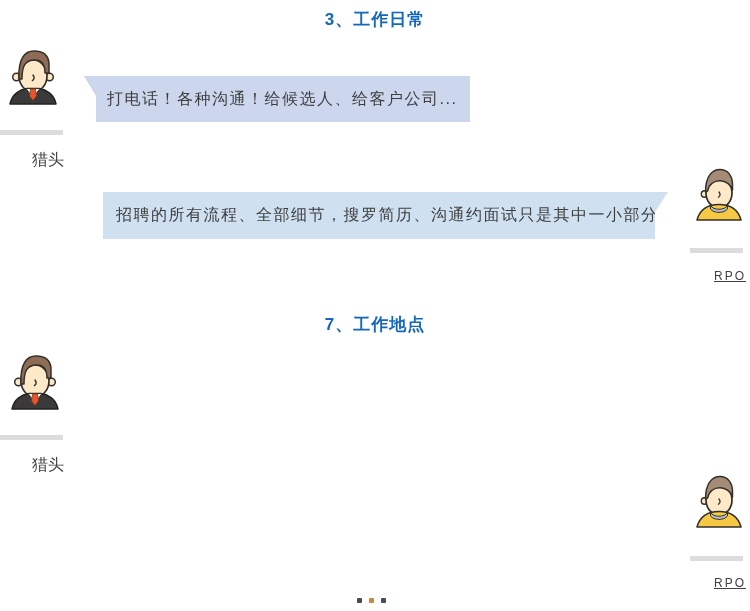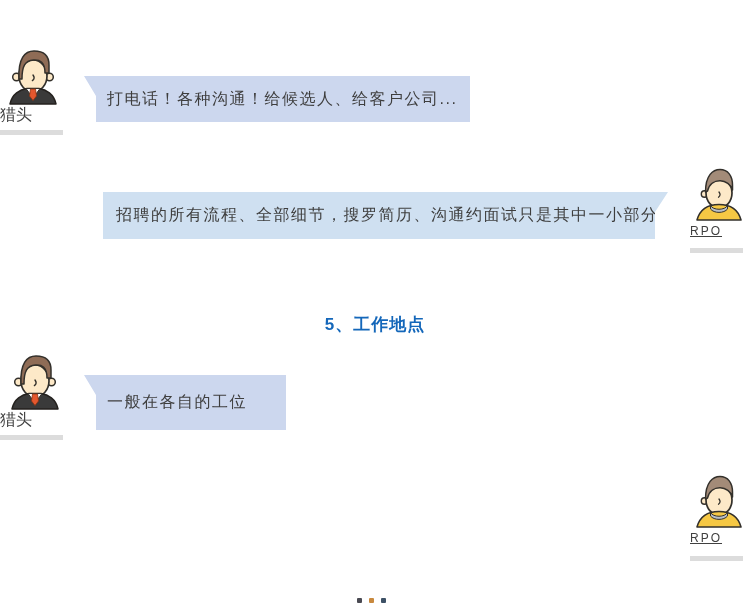--- a/index.html
+++ b/index.html
@@ -8,22 +8,23 @@
     font-family:"Liberation Sans","DejaVu Sans",sans-serif;
   }
   .section-title{
     position:absolute;left:0;width:750px;text-align:center;
     color:var(--title_blue,#1467ba);font-size:17px;font-weight:bold;letter-spacing:1px;
   }
   #title-1{top:8px;}
   #title-2{top:313px;}
   .avatar{position:absolute;width:50px;height:58px;}
   .speaker-label{
-    position:absolute;color:var(--label_text,#404040);text-align:left;
+    position:absolute;color:var(--label_text,#404040);text-align:right;
     font-size:16px;
+    margin-top:45px;
   }
   .speaker-label.latin{font-size:12px;letter-spacing:2px;text-decoration:underline;}
   .divider{position:absolute;height:5px;background:var(--divider_gray,#dcdcdc);}
   .bubble{
     position:absolute;display:flex;align-items:center;
     color:var(--bubble_text,#3e3e3e);font-size:16px;letter-spacing:1.5px;
     box-sizing:border-box;white-space:nowrap;
   }
   .bubble.left{
     background:var(--bubble_left,#ccd7ee);
@@ -52,20 +53,21 @@
   #label-4{left:690px;top:531px;width:56px;}
   #divider-4{left:690px;top:556px;width:53px;}
   .more-dots{position:absolute;left:357px;top:598px;display:flex;gap:7px;}
   .more-dots .dot{width:5px;height:5px;border-radius:1px;}
 </style>
 </head>
 <body>
 
 <div class="page">
 
+  <div class="section-title" id="title-1">3、工作日常</div>
 
   <svg class="avatar" id="avatar-1" viewBox="0 0 50 58">
     <circle cx="8.5" cy="30" r="3.8" fill="#fde9c8" stroke="#33302b" stroke-width="1.5"></circle>
     <circle cx="41.5" cy="30" r="3.8" fill="#fde9c8" stroke="#33302b" stroke-width="1.5"></circle>
     <ellipse cx="25" cy="29" rx="14" ry="16" fill="#fde9c8" stroke="#33302b" stroke-width="1.7"></ellipse>
     <path d="M11 32 C10 11 17 4 26 4 C37 4 41 10 41 18 L41 26 L37 26 C37 15 32 12.5 25.5 13 C17 13.7 14 19 14 32 Z" fill="#8f6c56" stroke="#33302b" stroke-width="1.5" stroke-linejoin="round"></path>
     <path d="M25 28 c1.6 2.2 1.6 4 -0.6 5.6" fill="none" stroke="#33302b" stroke-width="1.4" stroke-linecap="round"></path>
     <path d="M2 57 C4 47 12 42.5 19 41.5 L31 41.5 C38 42.5 46 47 48 57 Z" fill="#3a3a3a" stroke="#24211e" stroke-width="1.5" stroke-linejoin="round"></path>
     <path d="M18 41.5 L25 51 L32 41.5 Z" fill="#ffffff" stroke="#33302b" stroke-width="1"></path>
     <path d="M22.5 42 L27.5 42 L28.5 49 L25 53.5 L21.5 49 Z" fill="#e4572e" stroke="#8a3514" stroke-width="0.8"></path>
@@ -84,38 +86,35 @@
     <circle cx="10.5" cy="31" r="3.2" fill="#fde9c8" stroke="#33302b" stroke-width="1.4"></circle>
     <ellipse cx="25" cy="30" rx="13" ry="15" fill="#fde9c8" stroke="#33302b" stroke-width="1.7"></ellipse>
     <path d="M11.5 29 C11.5 12 19 6.5 26 6.5 C34 6.5 38.5 13 38.5 22 L38.5 27 C35.5 15.5 17 13.5 13.5 28 Z" fill="#a38b78" stroke="#33302b" stroke-width="1.5" stroke-linejoin="round"></path>
     <path d="M25 29 c1.5 2 1.5 3.8 -0.5 5.2" fill="none" stroke="#33302b" stroke-width="1.3" stroke-linecap="round"></path>
     <path d="M3 57 C6 46 14 41.5 25 41.5 C36 41.5 44 46 47 57 Z" fill="#f6c844" stroke="#33302b" stroke-width="1.6" stroke-linejoin="round"></path>
     <path d="M16.5 42.5 C19 47.5 31 47.5 33.5 42.5 L33.5 46 C30 50.5 20 50.5 16.5 46 Z" fill="#b9bfc7" stroke="#33302b" stroke-width="1"></path>
   </svg>
   <div class="speaker-label latin" id="label-2">RPO</div>
   <div class="divider" id="divider-2"></div>
 
-  <div class="section-title" id="title-2">5、工作地点</div>
+  <div class="section-title" id="title-2">7、工作地点</div>
 
   <svg class="avatar" id="avatar-3" viewBox="0 0 50 58">
     <circle cx="8.5" cy="30" r="3.8" fill="#fde9c8" stroke="#33302b" stroke-width="1.5"></circle>
     <circle cx="41.5" cy="30" r="3.8" fill="#fde9c8" stroke="#33302b" stroke-width="1.5"></circle>
     <ellipse cx="25" cy="29" rx="14" ry="16" fill="#fde9c8" stroke="#33302b" stroke-width="1.7"></ellipse>
     <path d="M11 32 C10 11 17 4 26 4 C37 4 41 10 41 18 L41 26 L37 26 C37 15 32 12.5 25.5 13 C17 13.7 14 19 14 32 Z" fill="#8f6c56" stroke="#33302b" stroke-width="1.5" stroke-linejoin="round"></path>
     <path d="M25 28 c1.6 2.2 1.6 4 -0.6 5.6" fill="none" stroke="#33302b" stroke-width="1.4" stroke-linecap="round"></path>
     <path d="M2 57 C4 47 12 42.5 19 41.5 L31 41.5 C38 42.5 46 47 48 57 Z" fill="#3a3a3a" stroke="#24211e" stroke-width="1.5" stroke-linejoin="round"></path>
     <path d="M18 41.5 L25 51 L32 41.5 Z" fill="#ffffff" stroke="#33302b" stroke-width="1"></path>
     <path d="M22.5 42 L27.5 42 L28.5 49 L25 53.5 L21.5 49 Z" fill="#e4572e" stroke="#8a3514" stroke-width="0.8"></path>
   </svg>
   <div class="speaker-label" id="label-3">猎头</div>
   <div class="divider" id="divider-3"></div>
 
-  <div class="bubble left" id="bubble-3">
-    <span>一般在各自的工位</span>
-  </div>
 
   <svg class="avatar" id="avatar-4" viewBox="0 0 50 58">
     <circle cx="10.5" cy="31" r="3.2" fill="#fde9c8" stroke="#33302b" stroke-width="1.4"></circle>
     <ellipse cx="25" cy="30" rx="13" ry="15" fill="#fde9c8" stroke="#33302b" stroke-width="1.7"></ellipse>
     <path d="M11.5 29 C11.5 12 19 6.5 26 6.5 C34 6.5 38.5 13 38.5 22 L38.5 27 C35.5 15.5 17 13.5 13.5 28 Z" fill="#a38b78" stroke="#33302b" stroke-width="1.5" stroke-linejoin="round"></path>
     <path d="M25 29 c1.5 2 1.5 3.8 -0.5 5.2" fill="none" stroke="#33302b" stroke-width="1.3" stroke-linecap="round"></path>
     <path d="M3 57 C6 46 14 41.5 25 41.5 C36 41.5 44 46 47 57 Z" fill="#f6c844" stroke="#33302b" stroke-width="1.6" stroke-linejoin="round"></path>
     <path d="M16.5 42.5 C19 47.5 31 47.5 33.5 42.5 L33.5 46 C30 50.5 20 50.5 16.5 46 Z" fill="#b9bfc7" stroke="#33302b" stroke-width="1"></path>
   </svg>
   <div class="speaker-label latin" id="label-4">RPO</div>

